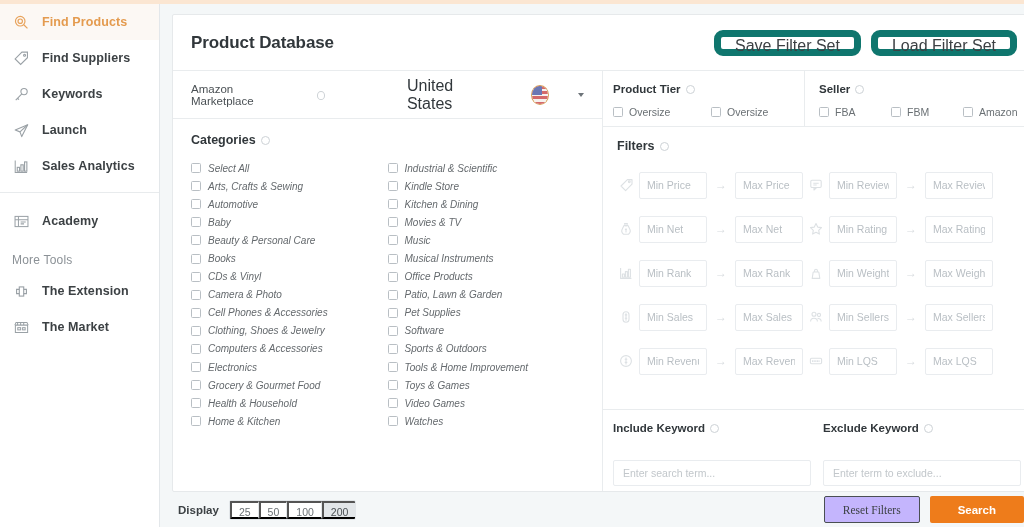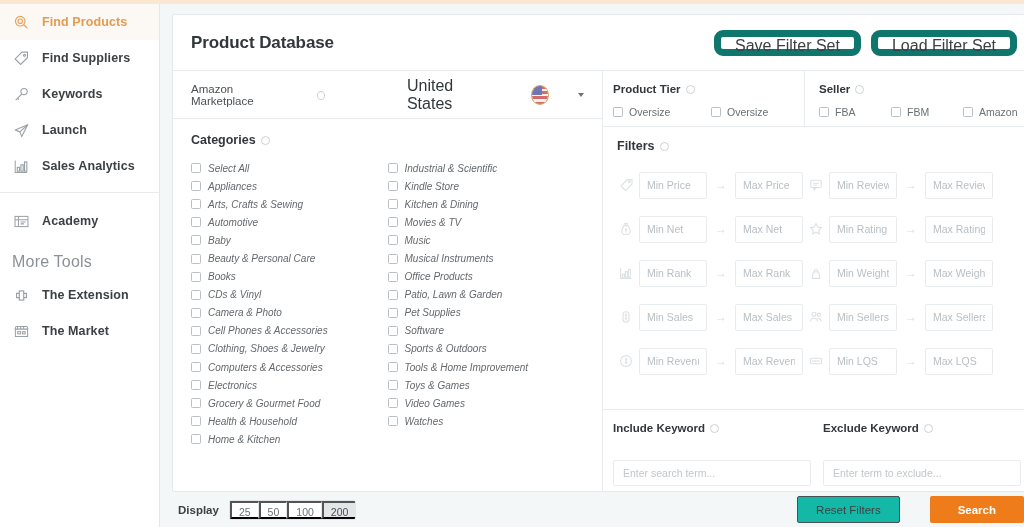--- a/index.html
+++ b/index.html
@@ -26,21 +26,21 @@
     height: 36px; padding: 0 12px; cursor: pointer;
   }
   .nav-item .lbl { font-size: 12.5px; font-weight: bold; color: #3c4144; letter-spacing: .1px; }
   .nav-item.active { background: #fcf8f4; }
   .nav-item.active .lbl { color: #e49b4f; }
   .nav-icon { width: 18px; height: 18px; flex: 0 0 18px; display: flex; align-items: center; justify-content: center; color: #9aa1a6; }
   .nav-item.active .nav-icon { color: #e8a35c; }
   .nav-icon svg { width: 17px; height: 17px; display: block; }
   .nav-divider { height: 1px; background: #e8ebed; margin: 8px 0 10px 0; }
   .more-tools {
-    font-size: 16px; color: #8b9196; padding: 0 12px; margin: 14px 0 6px 0;
+    font-size: 12px; color: #8b9196; padding: 0 12px; margin: 14px 0 6px 0;
     letter-spacing: .2px;
   }
 
   
   .main { flex: 1; padding: 14px 12px 0 12px; position: relative; }
   .card {
     background: #ffffff; border: 1px solid #e6e9eb;
     border-radius: 2px; height: 478px; display: flex; flex-direction: column;
   }
   .card-head {
@@ -135,26 +135,26 @@
   .disp-label { font-size: 11.5px; font-weight: bold; color: #3c4144; margin-right: 10px; }
   .disp-group { display: flex; border: 1px solid #e2e6e9; border-radius: 2px; overflow: hidden; }
   .disp-btn {
     font-size: 10.5px; color: #6a7074; padding: 0 7px; height: 18px; line-height: 18px;
     border-right: 1px solid #e2e6e9; background: #fff; cursor: pointer; font-family: inherit;
   }
   .disp-btn:last-child { border-right: none; }
   .disp-btn.sel { background: #e2e6e9; color: #4a5054; }
   .foot-right { margin-left: auto; display: flex; gap: 10px; }
   .btn-reset {
-    border: 1px solid #4a4f53; background: #14b8a6; color: #3c4144; font-size: 11.5px;
-    height: 27px; padding: 0 18px; border-radius: 2px; cursor: pointer; font-family: Liberation Sans, sans-serif;
+    border: 1px solid #4a4f53; background: #c4b5fd; color: #3c4144; font-size: 11.5px;
+    height: 27px; padding: 0 18px; border-radius: 2px; cursor: pointer; font-family: Liberation Serif, serif;
   }
   .btn-search {
     border: none; background: #ee7c1b; color: #fff; font-size: 11.5px; font-weight: bold;
-    height: 27px; padding: 0 28px; border-radius: 2px; cursor: pointer; font-family: inherit; margin-left: 20px;
+    height: 27px; padding: 0 28px; border-radius: 2px; cursor: pointer; font-family: inherit;
   }
 </style>
 </head>
 <body>
 
 <div id="app">
   <div class="topstrip"></div>
 
   <aside class="sidebar">
     <div class="nav-item active">
@@ -276,24 +276,20 @@
 
           <div class="cats">
             <div class="sec-title">
               <span>Categories</span><span class="info-dot"></span>
             </div>
             <div class="cat-cols">
               <div class="cat-col" id="cat-col-1">
                   <div class="cat-row">
                     <span class="cbox"></span>
                     <span class="cat-lbl">Select All</span>
-                  </div>
-                  <div class="cat-row">
-                    <span class="cbox"></span>
-                    <span class="cat-lbl">Appliances</span>
                   </div>
                   <div class="cat-row">
                     <span class="cbox"></span>
                     <span class="cat-lbl">Arts, Crafts &amp; Sewing</span>
                   </div>
                   <div class="cat-row">
                     <span class="cbox"></span>
                     <span class="cat-lbl">Automotive</span>
                   </div>
                   <div class="cat-row">

